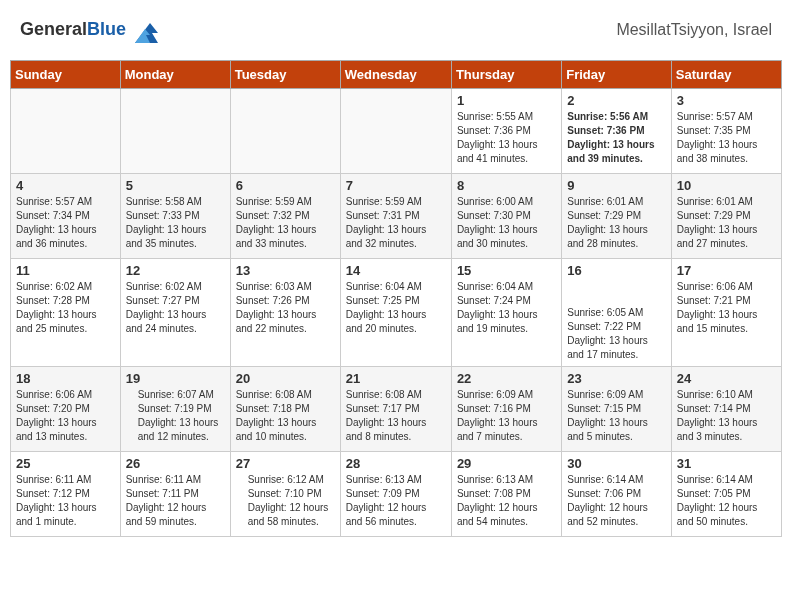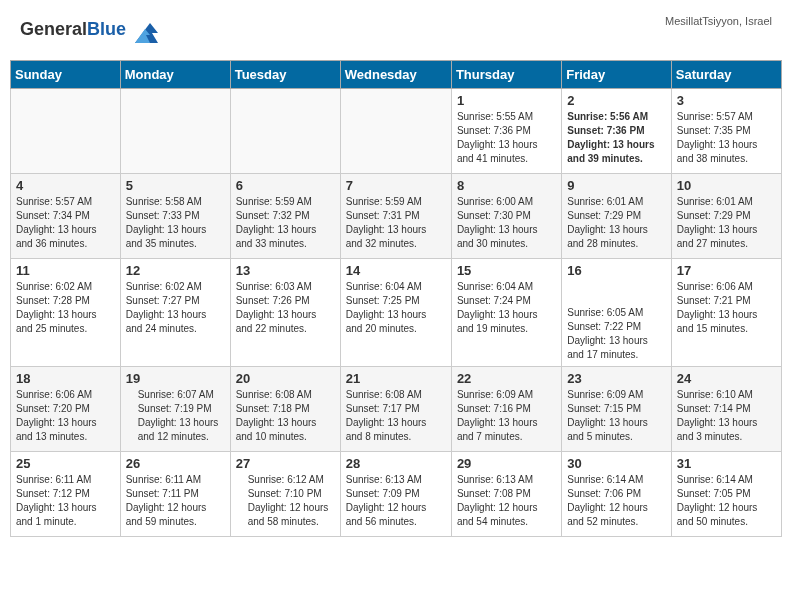--- a/index.html
+++ b/index.html
@@ -6,21 +6,21 @@
     body {
       font-family: Arial, sans-serif;
       background: #fff;
       width: 792px;
       min-height: 612px;
       padding: 10px;
     }
     .header {
       display: flex;
       justify-content: space-between;
-      align-items: flex-start;
+      align-items: center;
       margin-bottom: 10px;
       padding: 5px 10px;
     }
     .logo {
       display: flex;
       align-items: center;
     }
     .logo-text {
       font-size: 18px;
       font-weight: bold;
@@ -34,29 +34,29 @@
     }
     .title-block {
       text-align: right;
     }
     .title-block .month-year {
       font-size: 36px;
       font-weight: bold;
       color: #333;
     }
     .title-block .location {
-      font-size: 11px;
+      font-size: 16px;
       color: #555;
     }
     .calendar {
       width: 100%;
       border-collapse: collapse;
     }
     .calendar th {
-      background-color: #0369a1;
+      background-color: #c2410c;
       color: #fff;
       font-size: 13px;
       font-weight: bold;
       padding: 6px 4px;
       text-align: left;
       border: 1px solid #aaa;
     }
     .calendar td {
       border: 1px solid #ccc;
       vertical-align: top;

